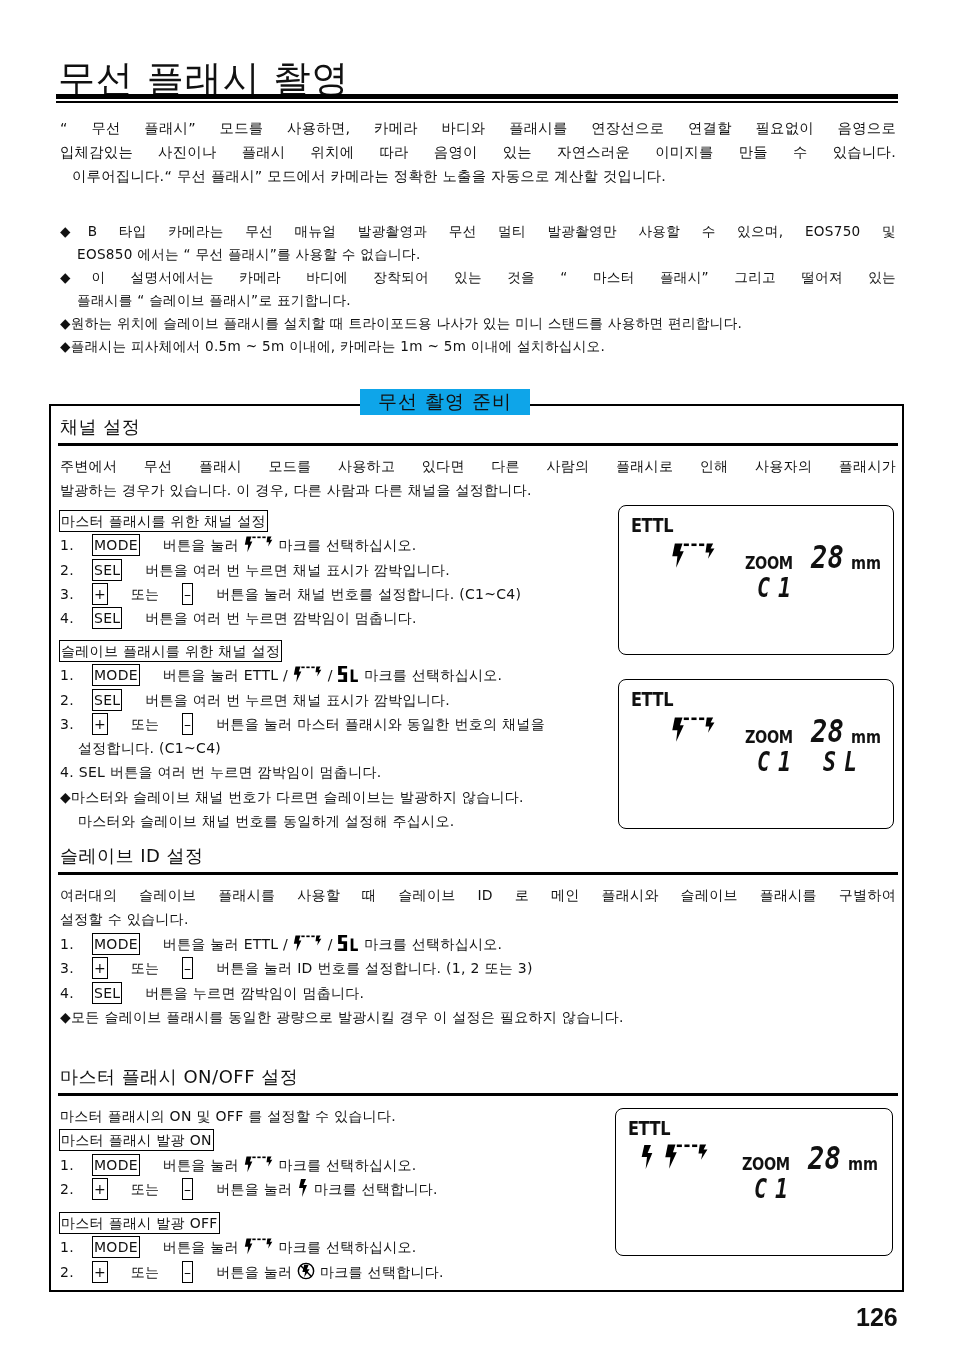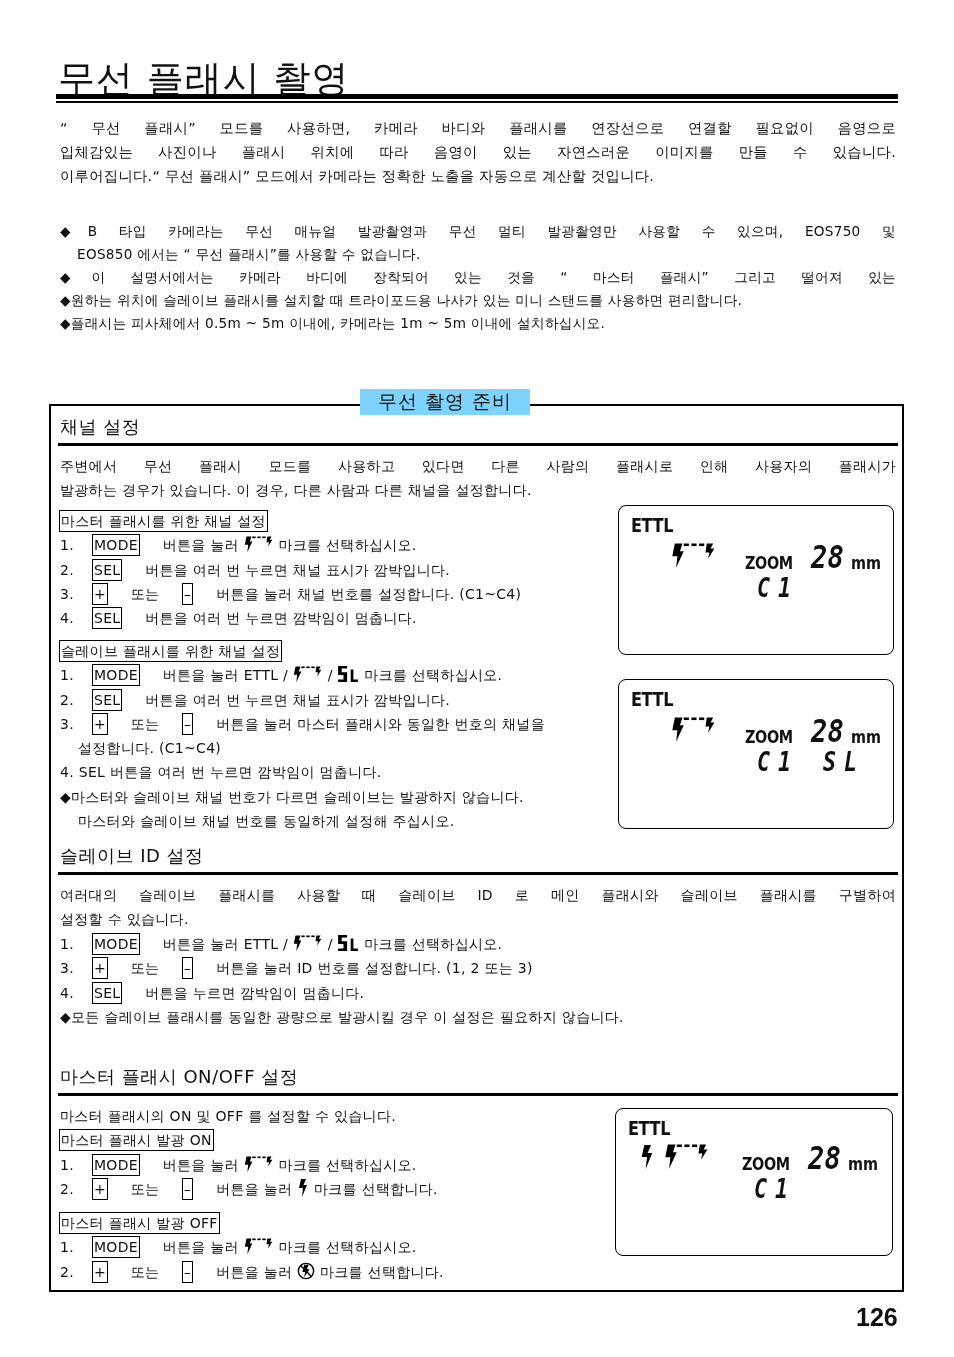--- a/index.html
+++ b/index.html
@@ -13,31 +13,31 @@
     left: 58px; top: 54px; font-size: 37px; letter-spacing: 1px; font-weight: normal;
   }
   .rule-thick { left: 56px; width: 842px; top: 94px; height: 5px; background: #000; }
   .rule-thin  { left: 56px; width: 842px; top: 101px; height: 2px; background: #000; }
   .para {
     left: 60px; width: 836px; font-size: 14.3px; line-height: 24px; text-align: justify;
     text-align-last: left; letter-spacing: 0.3px;
   }
   .intro { top: 116px; }
   .intro .line { display: block; text-align: justify; text-align-last: justify; }
-  .intro .line.last { text-align-last: left; }
+  .intro .line.last { text-align-last: left; margin-left: 12px; }
   .notes { top: 220px; font-size: 13.6px; line-height: 23px; }
   .note { display: block; }
   .note .cont { display: block; padding-left: 17px; }
   .just { text-align: justify; text-align-last: justify; display: block; }
   .outer-box {
     left: 49px; top: 404px; width: 855px; height: 888px;
     border: 2px solid #000; box-sizing: border-box;
   }
   .box-legend {
-    left: 360px; top: 389px; padding: 0 18px; background: #7dd3fc;
+    left: 360px; top: 389px; padding: 0 18px; background: #0ea5e9;
     font-size: 19px; letter-spacing: 1px;
   }
   .sec-title { left: 60px; font-size: 18px; letter-spacing: 0.5px; }
   .sec-rule { left: 58px; width: 840px; height: 3px; background: #000; }
   .body-text { left: 60px; width: 836px; font-size: 14px; line-height: 24px; letter-spacing: 0.3px; }
   .subhead {
     display: inline-block; border: 1.5px solid #000; padding: 0 1px; line-height: 20px;
     margin-left: -1px;
   }
   .step { display: block; white-space: nowrap; }
@@ -94,20 +94,21 @@
   <span class="line last">이루어집니다.“ 무선 플래시” 모드에서 카메라는 정확한 노출을 자동으로 계산할 것입니다.</span>
 </div>
 
 <div class="abs para notes">
   <div class="note">
     <span class="just">◆B 타입 카메라는 무선 매뉴얼 발광촬영과 무선 멀티 발광촬영만 사용할 수 있으며, EOS750 및</span>
     <span class="cont">EOS850 에서는 “ 무선 플래시”를 사용할 수 없습니다.</span>
   </div>
   <div class="note">
     <span class="just">◆이 설명서에서는 카메라 바디에 장착되어 있는 것을 “ 마스터 플래시” 그리고 떨어져 있는</span>
+    <span class="cont">플래시를 “ 슬레이브 플래시”로 표기합니다.</span>
   </div>
   <div class="note">
     <span>◆원하는 위치에 슬레이브 플래시를 설치할 때 트라이포드용 나사가 있는 미니 스탠드를 사용하면 편리합니다.</span>
   </div>
   <div class="note">
     <span>◆플래시는 피사체에서 0.5m ~ 5m 이내에, 카메라는 1m ~ 5m 이내에 설치하십시오.</span>
   </div>
 </div>
 
 <div class="abs outer-box"></div>

